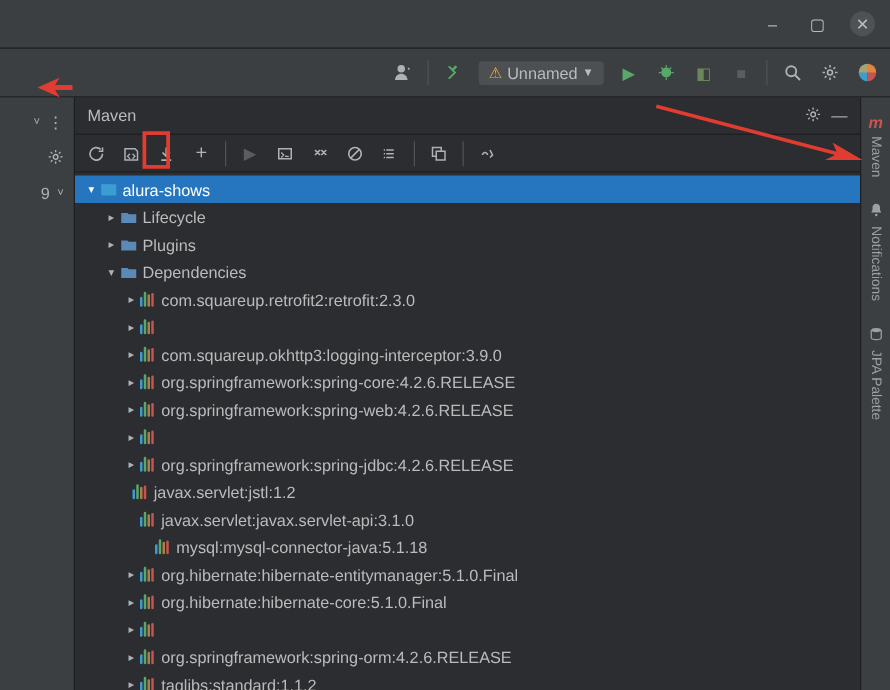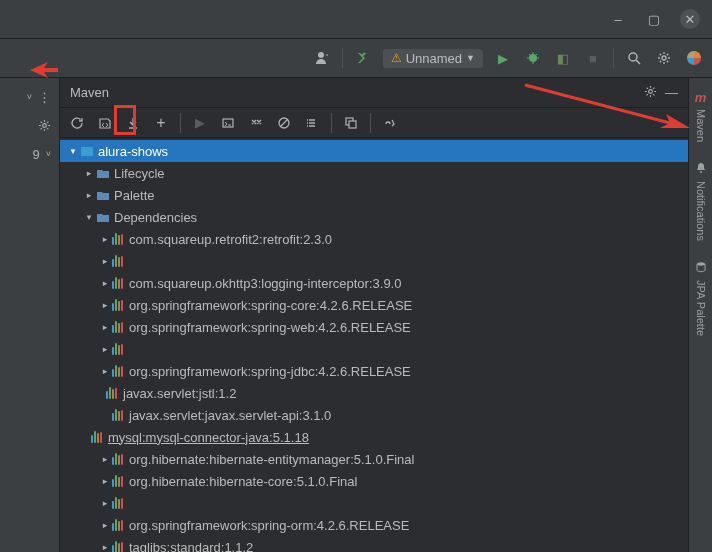--- a/index.html
+++ b/index.html
@@ -392,21 +392,21 @@
         </span>
         <span>Lifecycle</span>
       </div>
       <div class="tree-row" style="padding-left:22px">
         <span class="tw">▸</span>
         <span class="folder-icon">
           <svg width="14" height="14" viewBox="0 0 14 14">
               <path d="M1 4h5l1 1h6v7H1z" fill="#5a8ab5"></path>
             </svg>
         </span>
-        <span>Palette</span>
+        <span>Plugins</span>
       </div>
       <div class="tree-row" style="padding-left:22px">
         <span class="tw">▾</span>
         <span class="folder-icon">
           <svg width="14" height="14" viewBox="0 0 14 14">
               <path d="M1 4h5l1 1h6v7H1z" fill="#5a8ab5"></path>
             </svg>
         </span>
         <span>Dependencies</span>
       </div>
@@ -492,21 +492,21 @@
           <div class="tree-row" style="padding-left: 38px;">
             <span class="tw"></span>
             <span class="dep-bars">
               <span class="b1"></span>
               <span class="b2"></span>
               <span class="b3"></span>
               <span class="b4"></span>
             </span>
             <span>javax.servlet:javax.servlet-api:3.1.0</span>
           </div>
-          <div class="tree-row" style="padding-left: 17px; text-decoration: underline;">
+          <div class="tree-row" style="padding-left: 50px;">
             <span class="tw"></span>
             <span class="dep-bars">
               <span class="b1"></span>
               <span class="b2"></span>
               <span class="b3"></span>
               <span class="b4"></span>
             </span>
             <span>mysql:mysql-connector-java:5.1.18</span>
           </div>
           <div class="tree-row" style="padding-left: 38px;">

